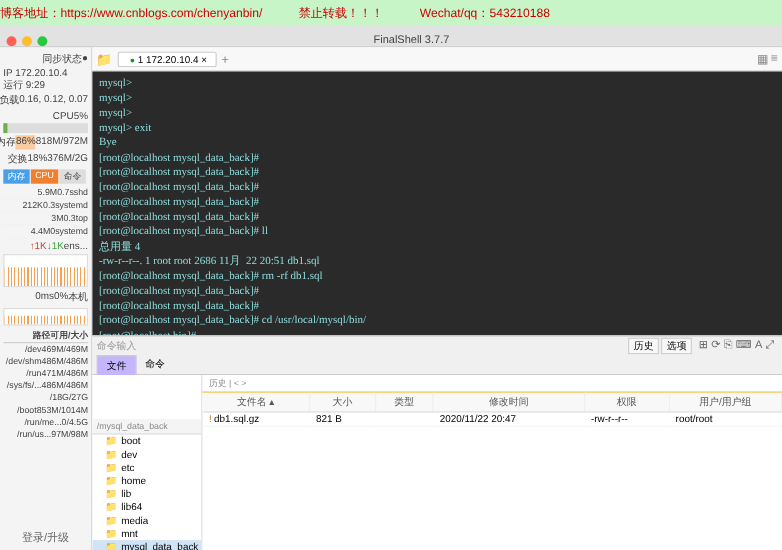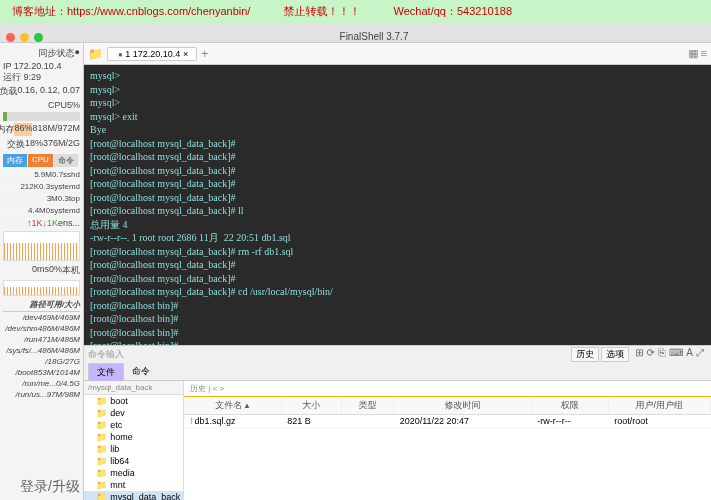--- a/index.html
+++ b/index.html
@@ -1,64 +1,64 @@
 <!DOCTYPE html>
 <html><head>
 <meta charset="utf-8">
 <style>
 * { margin: 0; padding: 0; box-sizing: border-box; font-family: "Microsoft YaHei", Arial, sans-serif; }
 body { width: 711px; height: 500px; background: #e8ebe8; font-size: 10px; overflow: hidden; }
-.banner { background: #c8f5c8; padding: 4px 12px; font-size: 11px; }
+.banner { background: #c8f5c8; padding: 4px 0; font-size: 11px; }
 .banner a { color: #cc0000; text-decoration: none; margin-right: 30px; }
 .titlebar { background: #e2e2e2; height: 20px; display: flex; align-items: flex-end; padding: 0 6px; border-bottom: 1px solid #ccc; }
 .traffic { display: flex; gap: 5px; }
 .dot { width: 9px; height: 9px; border-radius: 50%; }
 .dot.r { background: #ff5f56; } .dot.y { background: #ffbd2e; } .dot.g { background: #27c93f; }
 .title { flex: 1; text-align: center; font-size: 10px; color: #444; }
 .main { display: flex; height: calc(100% - 40px); }
 .sidebar { width: 84px; background: #f4f4f4; border-right: 1px solid #ccc; padding: 3px; font-size: 9px; color: #444; overflow: hidden; }
 .sidebar .row { display: flex; justify-content: flex-end; padding: 1px 0; white-space: nowrap; }
 .bar { height: 9px; margin: 1px 0; display: flex; }
 .bar span { display: inline-block; height: 100%; }
 .tabs { display: flex; gap: 1px; margin: 2px 0; }
 .tab { padding: 1px 4px; font-size: 8px; background: #ddd; }
 .tab.act { background: #4aa0e8; color: #fff; }
 .proc { font-size: 8px; }
 .proc .row { border-bottom: 1px dotted #eee; }
 .chart { height: 30px; background: linear-gradient(to top, #fff 0%, #fff 100%); border: 1px solid #ddd; margin: 2px 0; position: relative; overflow: hidden; }
 .chart::after { content: ""; position: absolute; bottom: 0; left: 0; right: 0; height: 60%; background: repeating-linear-gradient(90deg, #f8a050 0, #f8a050 1px, transparent 1px, transparent 3px); }
-.disk { font-size: 8px; font-style: italic; }
+.disk { font-size: 8px; }
 .content { flex: 1; display: flex; flex-direction: column; background: #f0f0f0; }
 .tbar { height: 22px; background: #f8f8f8; border-bottom: 1px solid #ccc; display: flex; align-items: center; padding: 0 4px; gap: 4px; }
 .tbar .folder { color: #4a90d9; font-size: 12px; }
 .tbar .hosttab { background: #fff; border: 1px solid #ccc; padding: 1px 8px; font-size: 9px; border-radius: 2px; }
 .tbar .green { color: #2a8a2a; font-size: 8px; margin-left: 2px; }
 .tbar .plus { color: #888; font-size: 12px; }
 .tbar-r { margin-left: auto; display: flex; gap: 2px; color: #888; font-size: 11px; }
 .term { flex: 1; background: #2a2a2a; color: #8fdfdf; font-family: Liberation Serif, serif; font-size: 10px; padding: 4px 6px; overflow: hidden; line-height: 1.35; white-space: pre; }
 .cmdbar { height: 18px; background: #f0f0f0; border-top: 1px solid #ccc; display: flex; align-items: center; padding: 0 4px; font-size: 9px; color: #999; }
 .cmdbar .btns { margin-left: auto; display: flex; gap: 2px; }
 .cmdbar button { font-size: 9px; padding: 0 4px; background: #f8f8f8; border: 1px solid #ccc; }
 .cmdbar .icons { color: #666; font-size: 10px; margin-left: 4px; letter-spacing: 3px; }
 .filetabs { height: 18px; background: #f0f0f0; display: flex; align-items: center; padding: 0 4px; font-size: 9px; border-bottom: 1px solid #ccc; }
 .filetabs span { padding: 2px 8px; }
 .filetabs .active { background: #c4b5fd; border: 1px solid #ccc; border-bottom: none; }
 .filearea { flex: 0 0 110px; display: flex; background: #fff; }
 .tree { width: 100px; border-right: 1px solid #ddd; font-size: 9px; padding: 0; overflow: hidden; }
-.tree .path { background: #f4f4f4; padding: 2px 4px; border-bottom: 1px solid #ddd; color: #888; font-size: 8px; }
+.tree .path { background: #f4f4f4; padding: 2px 4px; border-bottom: 1px solid #ddd; color: #888; font-size: 8px; margin-top: 40px; }
 .tree .item { padding: 1px 4px 1px 12px; display: flex; align-items: center; gap: 3px; }
 .tree .item.sel { background: #d0e4f5; }
 .tree .folder { color: #e8b040; font-size: 9px; }
 .filelist { flex: 1; font-size: 9px; }
 .filelist .hist { text-align: left; padding: 2px 6px; color: #888; font-size: 8px; border-bottom: 1px solid #eab308; }
 .filelist table { width: 100%; border-collapse: collapse; }
 .filelist th { text-align: center; padding: 2px 6px; background: #f8f8f8; border-bottom: 1px solid #ddd; border-right: 1px solid #eee; font-weight: normal; color: #555; }
 .filelist td { padding: 1px 6px; border-bottom: 1px solid #f4f4f4; }
 .filelist .warn { color: #d08020; margin-right: 2px; }
-.login { position: absolute; bottom: 4px; left: 20px; font-size: 14px; color: #666; }
+.login { position: absolute; bottom: 4px; left: 20px; font-size: 10px; color: #666; }
 </style>
 </head>
 <body>
 
 <div class="banner">
   <a><span>博客地址：</span><span>https://www.cnblogs.com/chenyanbin/</span></a>
   <a>禁止转载！！！</a>
   <a><span>Wechat/qq：</span><span>543210188</span></a>
 </div>
 

